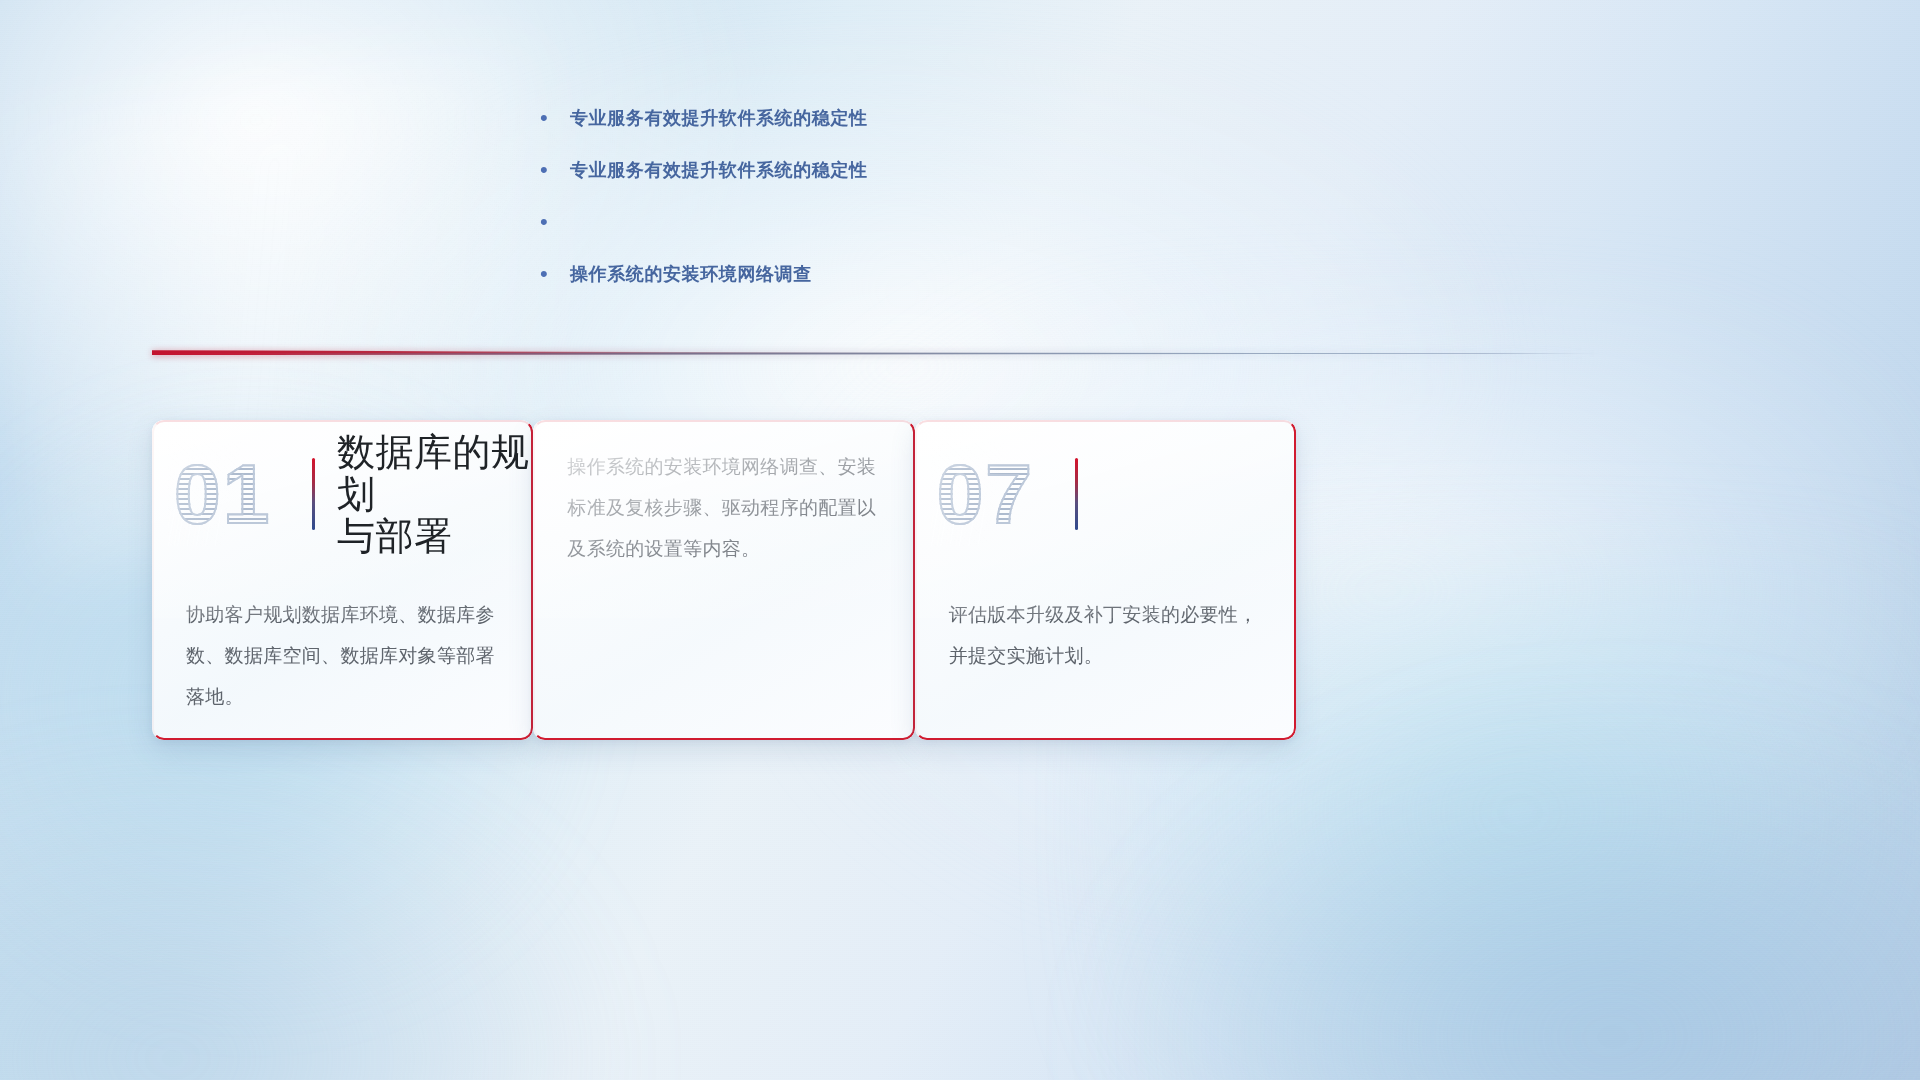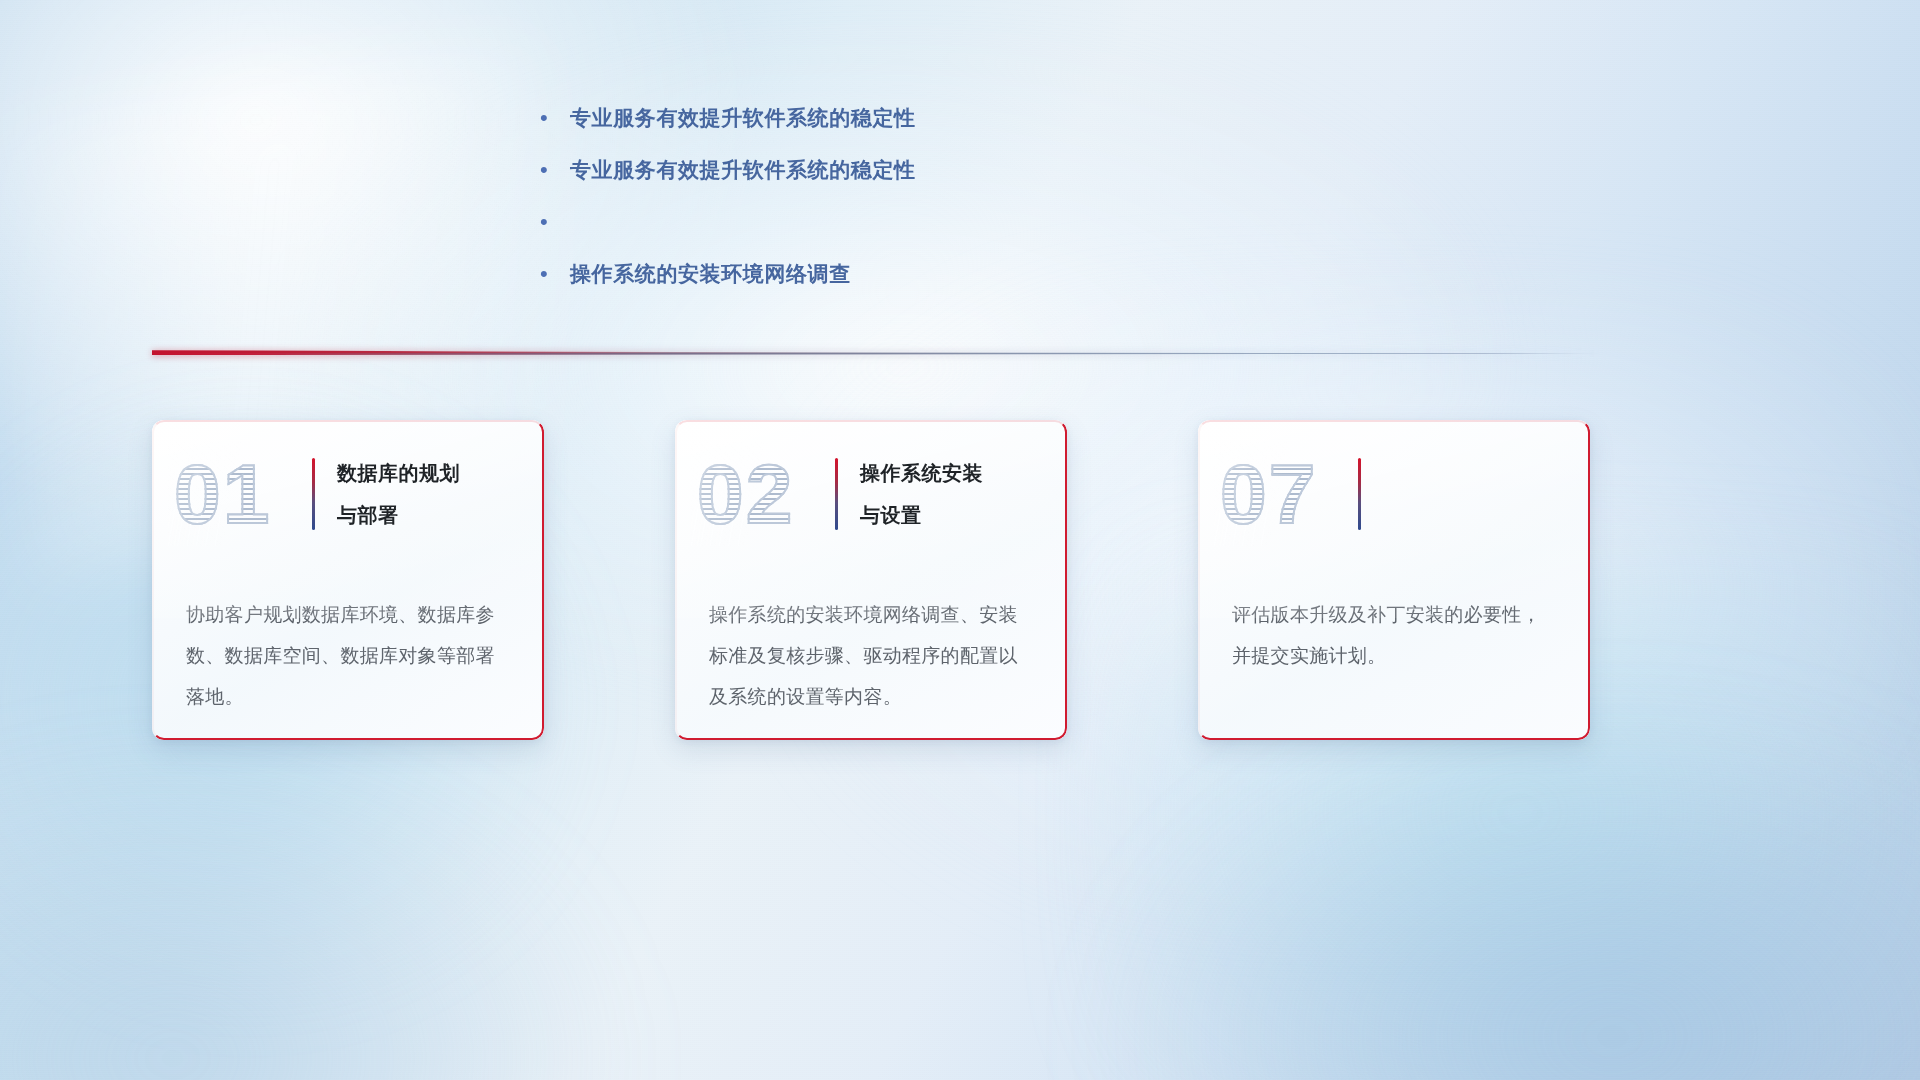--- a/index.html
+++ b/index.html
@@ -81,21 +81,21 @@
   }
   .bullet-row{
     display:flex; align-items:flex-start;
     height:52px; line-height:52px;
   }
   .bullet-dot{
     width:30px; flex:0 0 30px;
     font-size:22px; color:#4d6fb4; line-height:52px; text-align:left;
   }
   .bullet-text{
-    font-size:21px; color:#46669f; font-weight:600;
+    font-size:18px; color:#46669f; font-weight:600;
     letter-spacing:.6px; line-height:52px; white-space:nowrap;
   }
 
   
   #divider{
     position:absolute; left:152px; top:348px; width:1448px; height:12px;
   }
   .div-core{
     position:absolute; left:0; top:4px; width:100%; height:3px;
     background:linear-gradient(90deg,
@@ -119,21 +119,21 @@
   }
   .div-glow{
     position:absolute; left:0; top:2px; width:100%; height:7px;
     background:linear-gradient(90deg, rgba(195,18,46,.30) 0%, rgba(140,110,140,.16) 40%, rgba(160,180,205,.12) 75%, rgba(160,180,205,0) 100%);
     filter:blur(3px);
   }
 
   
   #cards{
     position:absolute; left:152px; top:420px;
-    width:1438px; height:320px;
+    width:1144px; height:320px;
     display:flex; justify-content:space-between;
   }
   .card{
     position:relative;
     width:392px; height:320px;
     border-radius:12px;
     background:
       linear-gradient(150deg,
         rgba(255,255,255,.97) 0%,
         rgba(250,252,254,.96) 30%,
@@ -200,21 +200,21 @@
     pointer-events:none;
   }
 
   .card-bar{
     width:3px; flex:0 0 3px; height:72px;
     margin:0 22px 0 6px;
     background:linear-gradient(180deg, #d4132c 0%, #a62b45 34%, #5a4f7e 62%, #2f4a8e 100%);
     border-radius:2px;
   }
   .card-title{
-    font-size:20px; font-weight:700; color:#1f2327;
+    font-size:38px; font-weight:400; color:#1f2327;
     line-height:42px; letter-spacing:.5px;
     white-space:pre-line;
   }
 
   .card-body{
     padding:26px 30px 0 34px;
     font-size:19px; line-height:41px; color:#5e646c;
     letter-spacing:.3px;
     white-space:pre-line;
   }
@@ -274,26 +274,20 @@
       <div class="card-bar"></div>
       <div class="card-title">数据库的规划
 与部署</div>
     </div>
     <div class="card-body">协助客户规划数据库环境、数据库参数、数据库空间、数据库对象等部署落地。</div>
   </div>
 
   <div class="card">
     <div class="card-sheen"></div>
     <div class="card-edge"></div>
-    <div class="card-head">
-      <div class="card-num">02</div>
-      <div class="card-bar"></div>
-      <div class="card-title">操作系统安装
-与设置</div>
-    </div>
     <div class="card-body">操作系统的安装环境网络调查、安装标准及复核步骤、驱动程序的配置以及系统的设置等内容。</div>
   </div>
 
   <div class="card">
     <div class="card-sheen"></div>
     <div class="card-edge"></div>
     <div class="card-head">
       <div class="card-num">07</div>
       <div class="card-bar"></div>
     </div>

